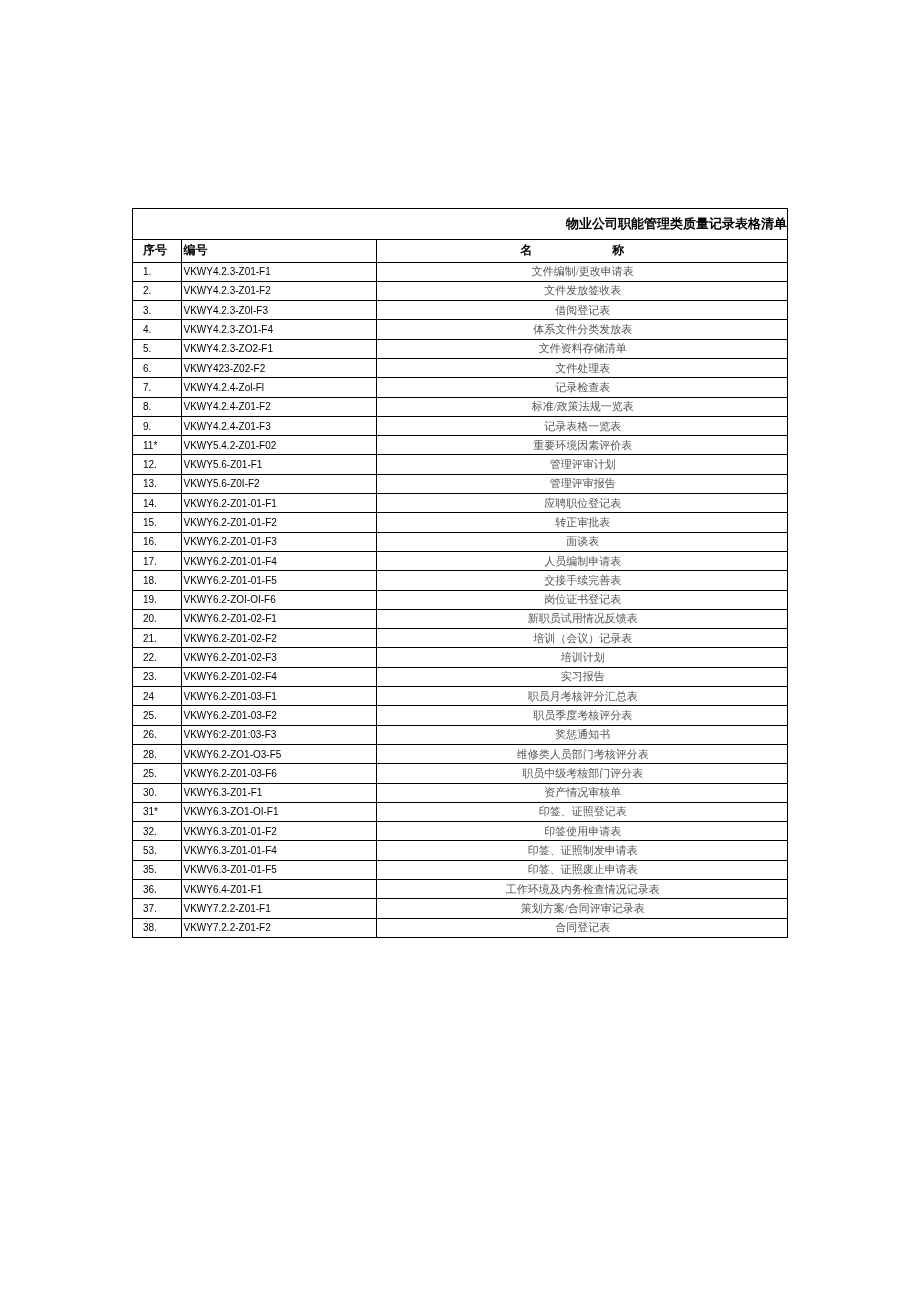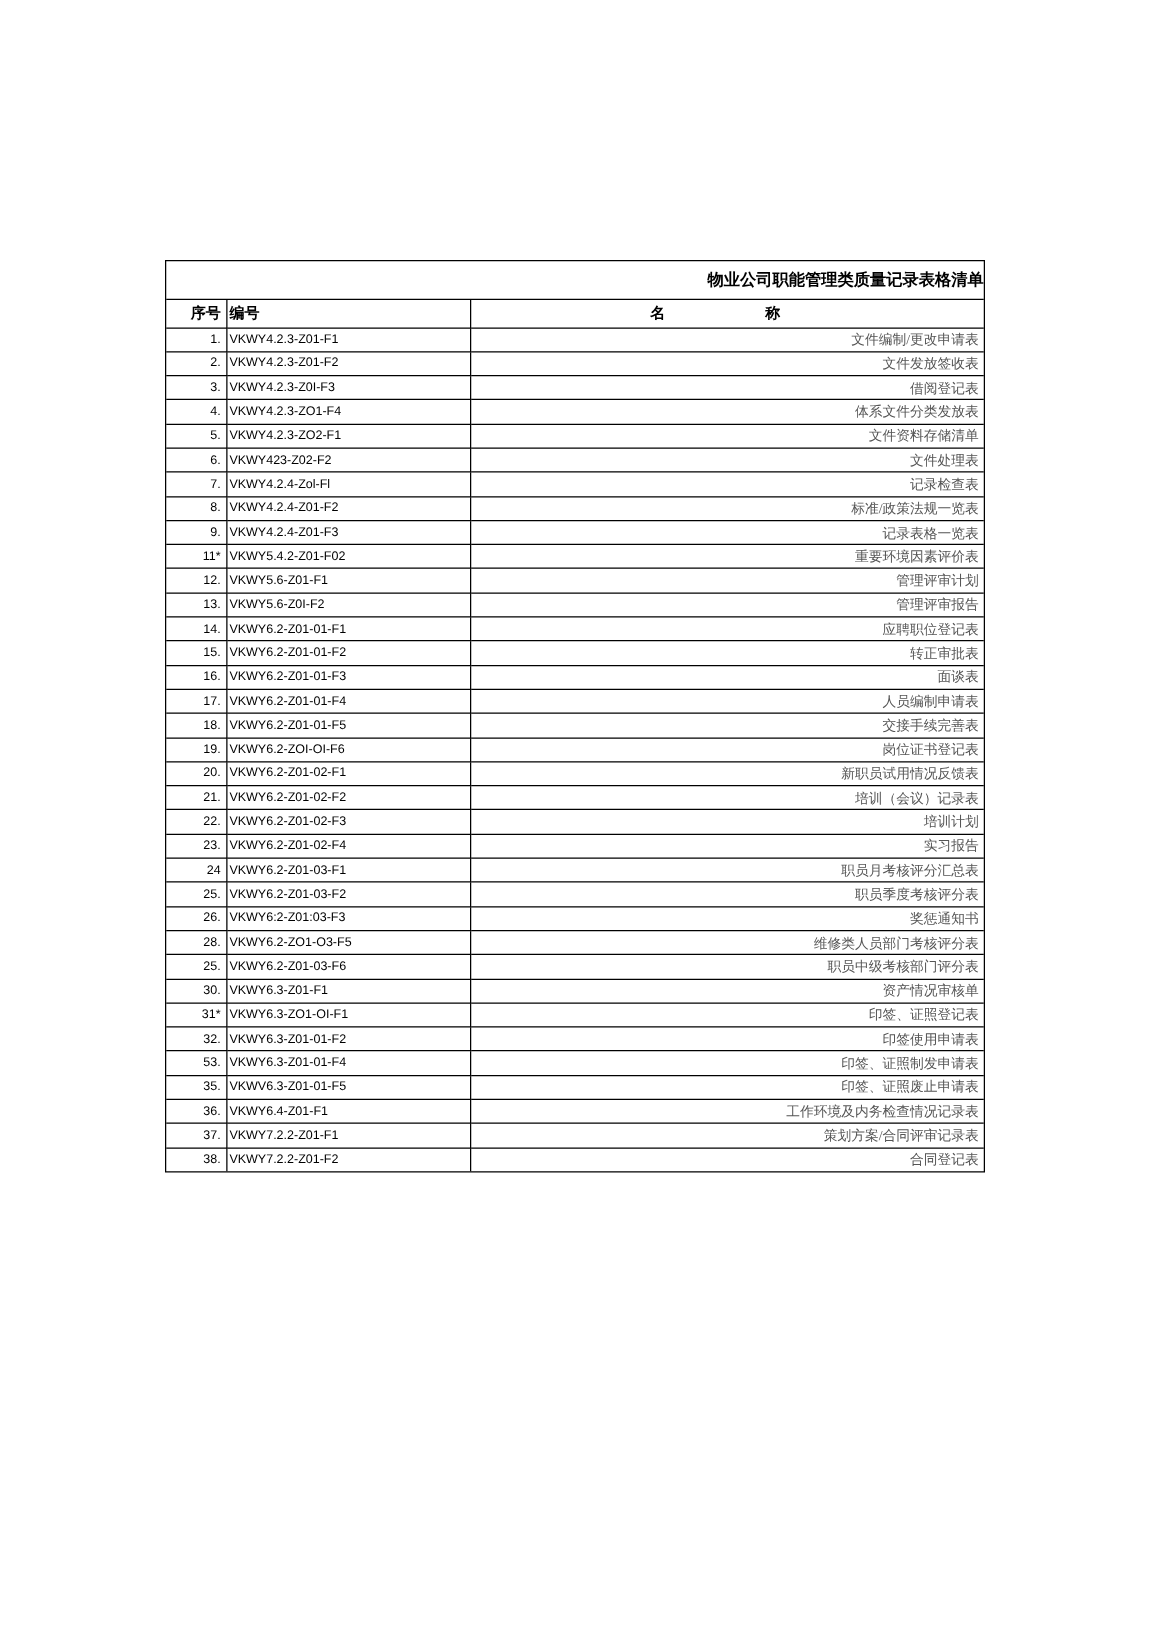--- a/index.html
+++ b/index.html
@@ -41,30 +41,30 @@
       white-space: nowrap;
     }
     th:last-child, td:last-child {
       border-right: none;
     }
     tbody tr:last-child td {
       border-bottom: none;
     }
     .col-seq {
       width: 48px;
-      text-align: right;
+      text-align: left;
       padding-left: 10px;
     }
     .col-code {
       width: 195px;
       text-align: left;
       padding-left: 2px;
     }
     .col-name {
-      text-align: right;
+      text-align: center;
       padding-left: 6px;
       color: #555;
     }
     thead th {
       font-weight: bold;
       text-align: center;
       font-family: "SimSun", "宋体", serif;
       font-size: 12px;
       color: #000;
       height: 22px;

